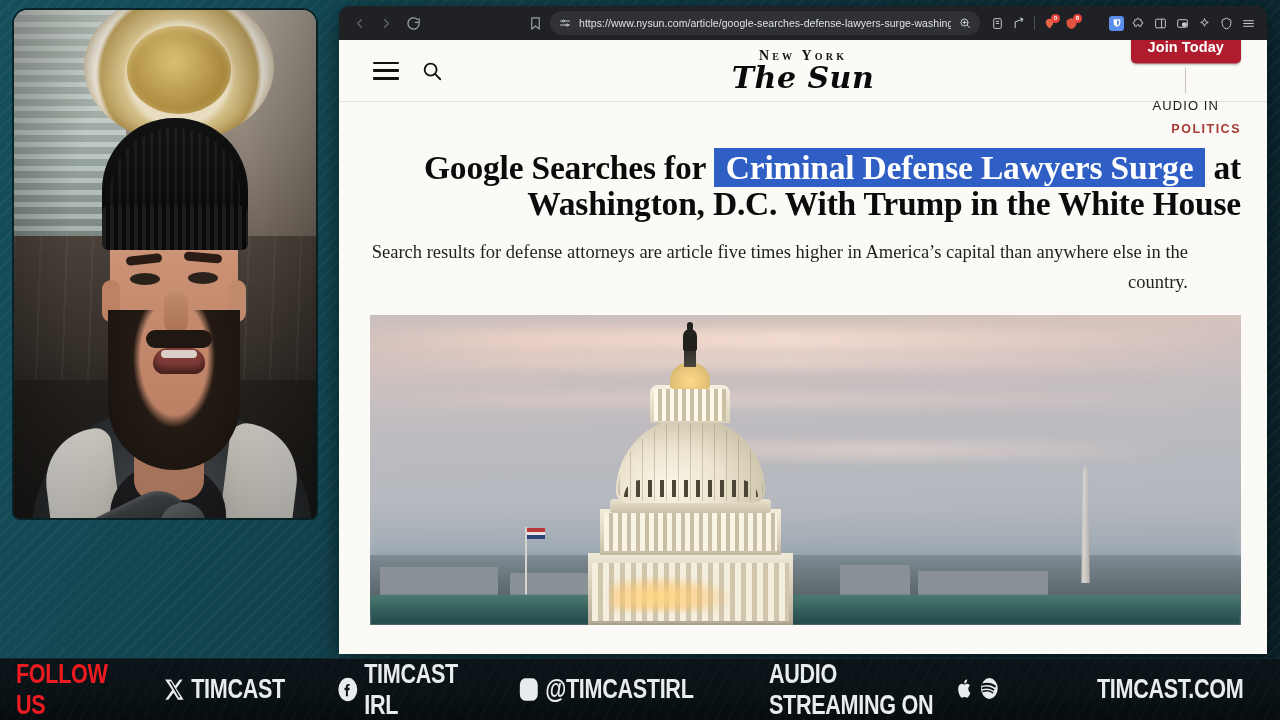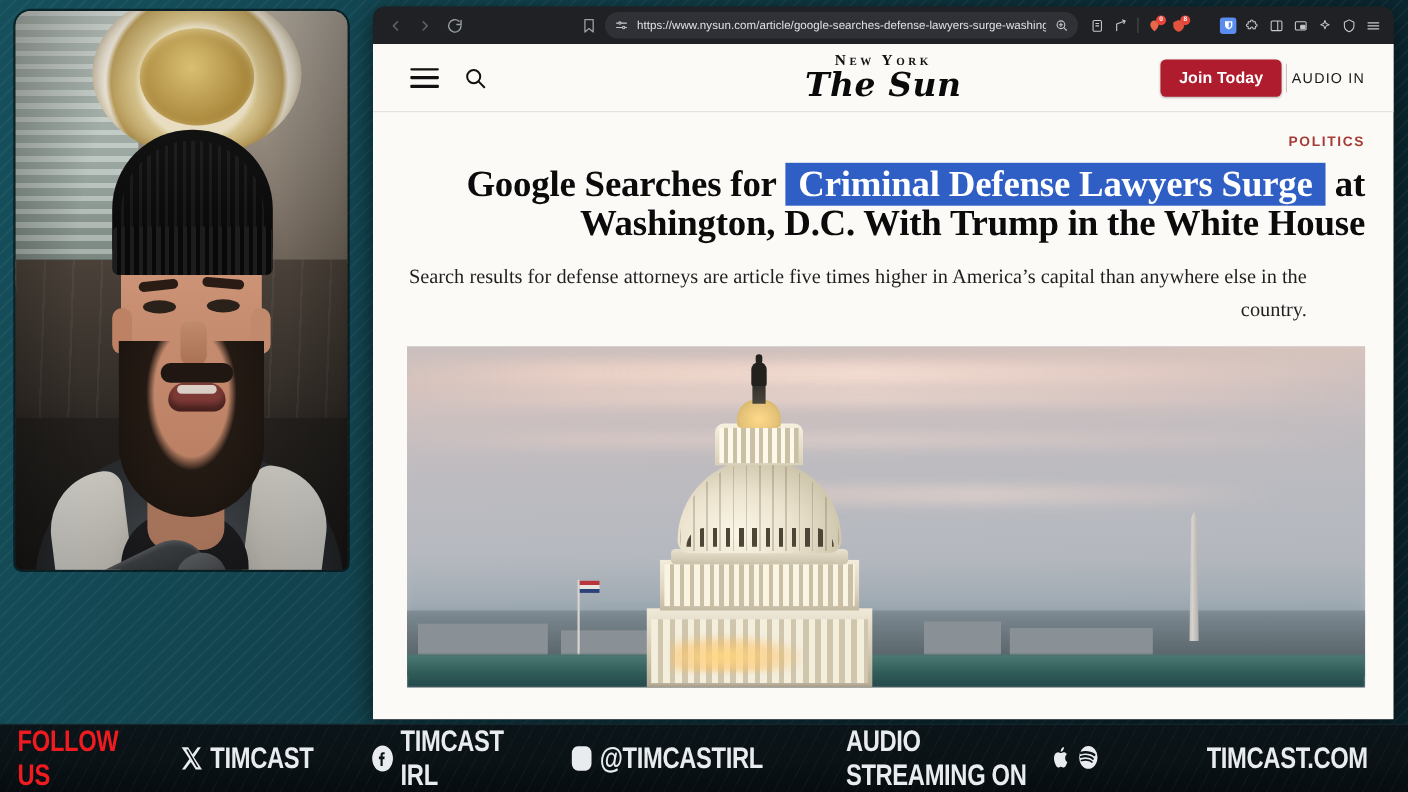--- a/index.html
+++ b/index.html
@@ -245,21 +245,21 @@
   #mast-kicker{
     font-family:"Liberation Serif", serif; font-size:14px; letter-spacing:3.2px;
     color:#111; font-variant:small-caps; font-weight:600; margin-bottom:-2px;
   }
   #mast-name{
     font-family:"DejaVu Serif", serif; font-size:30px; color:#0a0a0a;
     font-weight:700; font-style:italic; letter-spacing:.5px; line-height:1.05;
   }
   #hdr-actions{
     position:absolute; right:26px; top:50%; transform:translateY(-50%);
-    display:flex; align-items:center; gap:4px;
+    display:flex; align-items:center; gap:4px;flex-direction:column;
   }
   #join-btn{
     background:#af1c2e; color:#fff; border:none; border-radius:5px;
     padding:9px 17px; font-size:14.5px; font-weight:700; cursor:pointer;
     font-family:"Liberation Sans", sans-serif; letter-spacing:.1px;
     box-shadow:0 1px 2px rgba(0,0,0,.25);
   }
   #hdr-div{ width:1px; height:26px; background:#c9c6bf; }
   #signin{ font-size:13px; color:#1a1a1a; letter-spacing:1.1px; font-weight:500; cursor:pointer; }
 

